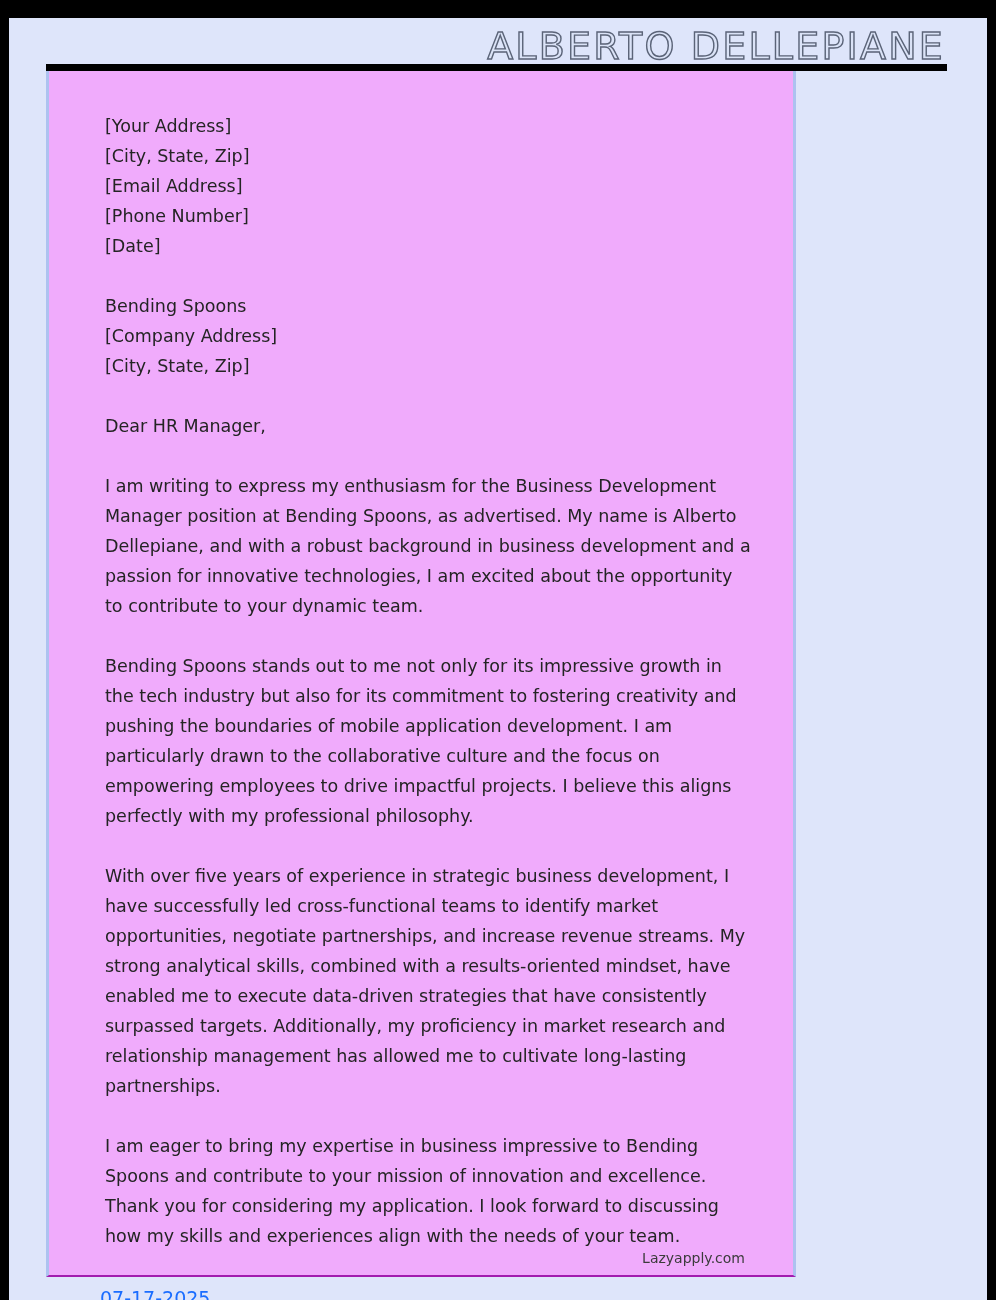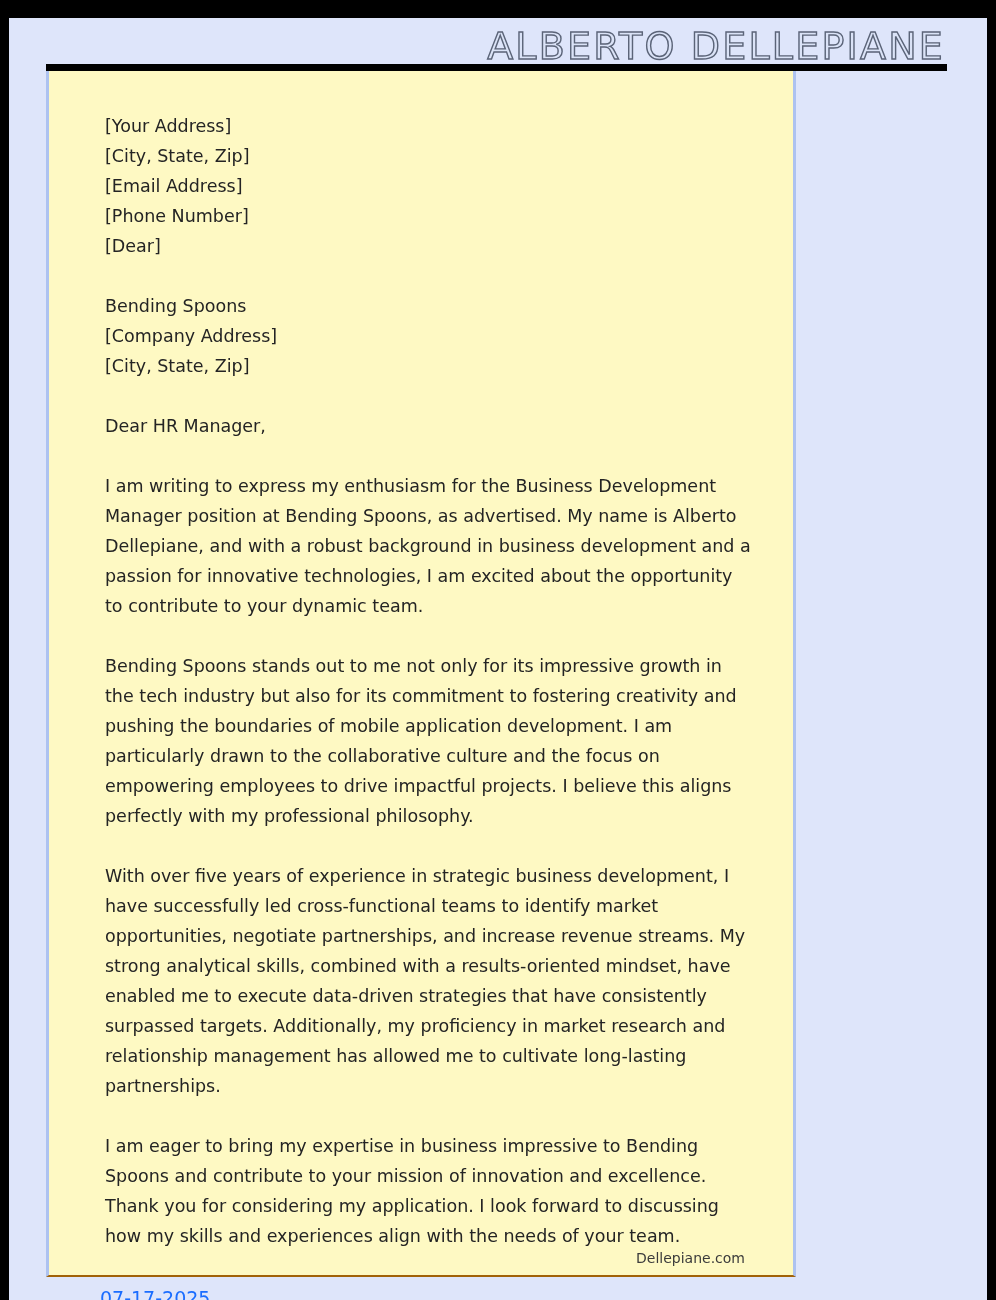--- a/index.html
+++ b/index.html
@@ -59,24 +59,24 @@
     background: #000000;
   }
 
   
   .page {
     position: absolute;
     left: 37px;
     top: 53px;
     width: 750px;
     height: 1206px;
-    background: #fef9c3;
+    background: #f0abfc;
     border-left: 3px solid #adc2f0;
     border-right: 3px solid #adc2f0;
-    border-bottom: 2px solid #a16207;
+    border-bottom: 2px solid #a21caf;
     box-sizing: border-box;
     overflow: hidden;
   }
 
   .page-inner {
     position: absolute;
     left: 56px;
     top: 40px;
     right: 40px;
   }
@@ -162,40 +162,40 @@
     <div class="header-rule"></div>
 
     <div class="page">
       <div class="page-inner">
 
         <div class="block">
           <div class="addr-line">[Your Address]</div>
           <div class="addr-line">[City, State, Zip]</div>
           <div class="addr-line">[Email Address]</div>
           <div class="addr-line">[Phone Number]</div>
-          <div class="addr-line">[Dear]</div>
+          <div class="addr-line">[Date]</div>
         </div>
 
         <div class="block">
           <div class="addr-line">Bending Spoons</div>
           <div class="addr-line">[Company Address]</div>
           <div class="addr-line">[City, State, Zip]</div>
         </div>
 
         <p class="salutation">Dear HR Manager,</p>
 
         <p class="para">I am writing to express my enthusiasm for the Business Development Manager position at Bending Spoons, as advertised. My name is Alberto Dellepiane, and with a robust background in business development and a passion for innovative technologies, I am excited about the opportunity to contribute to your dynamic team.</p>
         <p class="para">Bending Spoons stands out to me not only for its impressive growth in the tech industry but also for its commitment to fostering creativity and pushing the boundaries of mobile application development. I am particularly drawn to the collaborative culture and the focus on empowering employees to drive impactful projects. I believe this aligns perfectly with my professional philosophy.</p>
         <p class="para">With over five years of experience in strategic business development, I have successfully led cross-functional teams to identify market opportunities, negotiate partnerships, and increase revenue streams. My strong analytical skills, combined with a results-oriented mindset, have enabled me to execute data-driven strategies that have consistently surpassed targets. Additionally, my proficiency in market research and relationship management has allowed me to cultivate long-lasting partnerships.</p>
         <p class="para">I am eager to bring my expertise in business impressive to Bending Spoons and contribute to your mission of innovation and excellence. Thank you for considering my application. I look forward to discussing how my skills and experiences align with the needs of your team.</p>
 
         <p class="signoff">Warm regards,</p>
         <p class="signature-name">Alberto Dellepiane</p>
 
       </div>
 
-      <div class="page-watermark">Dellepiane.com</div>
+      <div class="page-watermark">Lazyapply.com</div>
     </div>
 
     <div class="overflow-date">07-17-2025</div>
 
   </div>
 </div>
 
 </body></html>

